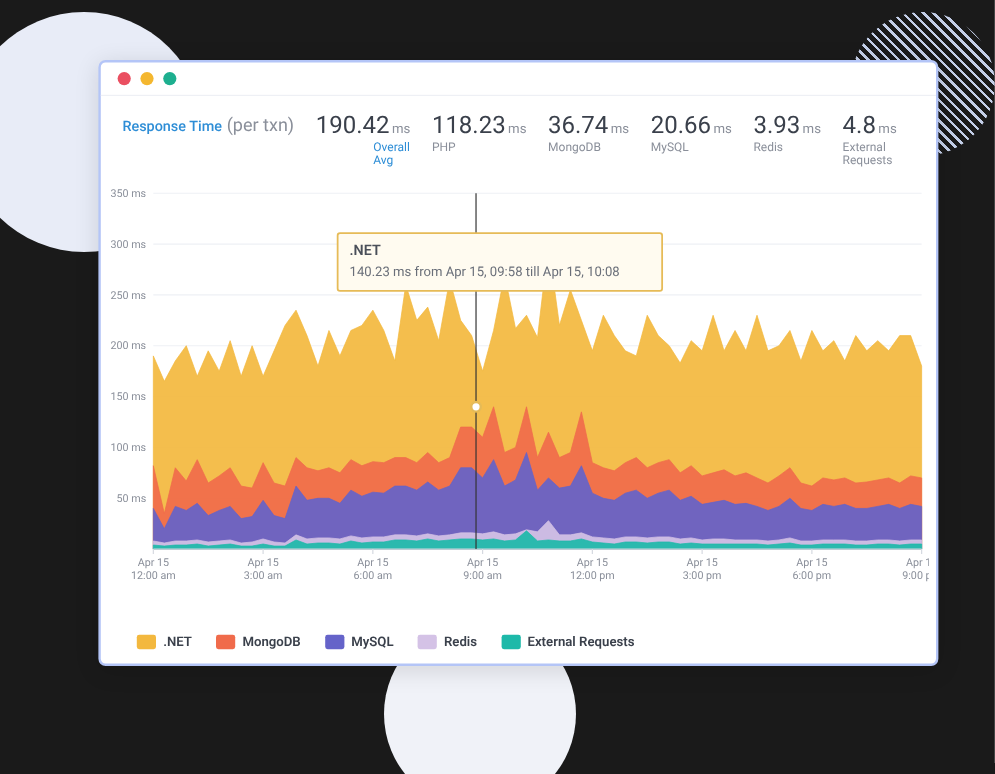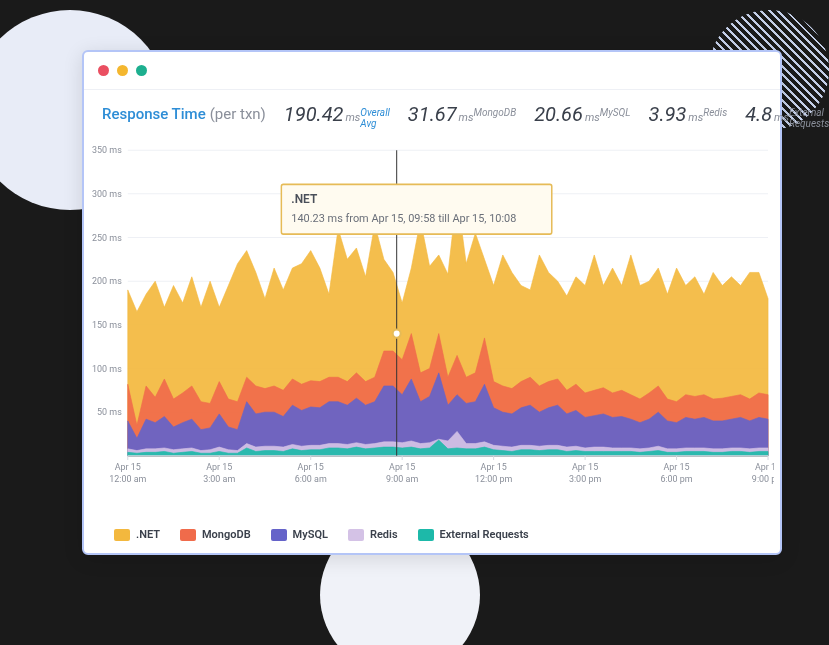--- a/index.html
+++ b/index.html
@@ -67,28 +67,28 @@
   .tb-red { background: #ea4f61; }
   .tb-yellow { background: #f4b72f; }
   .tb-green { background: #1daf8f; }
   .header-row {
     display: flex;
     align-items: flex-start;
     padding: 14px 18px 6px 18px;
     gap: 18px;
   }
   .title-block { flex: 0 0 auto; }
-  .title-main { color: #2d8dd6; font-size: 15px; font-weight: 500; }
+  .title-main { color: #2d8dd6; font-size: 12px; font-weight: 500; }
   .title-sub { color: #8a8f9a; font-size: 15px; }
   .metrics { display: flex; gap: 18px; margin-left: auto; }
-  .metric { display: flex; flex-direction: row; font-style: italic; }
+  .metric { display: flex; flex-direction: column; }
   .metric-val { color: #3a404b; font-size: 20px; font-weight: 400; line-height: 1; }
   .metric-unit { color: #8a8f9a; font-size: 11px; margin-left: 2px; }
   .metric-label { color: #8a8f9a; font-size: 10px; margin-top: 3px; }
-  .metric-label.avg { color: #2d8dd6; }
+  .metric-label.avg { color: #2d8dd6; margin-left: 48px; }
   .chart-wrap {
     flex: 1;
     position: relative;
     margin: 10px 6px 0 6px;
   }
   .chart-svg { width: 100%; height: 100%; }
   .y-label { font-size: 9px; fill: #8a8f9a; }
   .x-label { font-size: 9px; fill: #8a8f9a; }
   .gridline { stroke: #eef0f5; stroke-width: 1; }
   .axis-line { stroke: #d5d9e0; stroke-width: 1; }
@@ -123,21 +123,25 @@
     <div class="title-block">
       <span class="title-main">Response Time</span>
       <span class="title-sub">(per txn)</span>
     </div>
     <div class="metrics" id="metrics-row">
         <div class="metric">
           <div><span class="metric-val">190.42</span><span class="metric-unit">ms</span></div>
           <div class="metric-label avg">Overall Avg</div>
         </div>
         <div class="metric">
-          <div><span class="metric-val">31.67</span><span class="metric-unit">ms</span></div>
+          <div><span class="metric-val">118.23</span><span class="metric-unit">ms</span></div>
+          <div class="metric-label">PHP</div>
+        </div>
+        <div class="metric">
+          <div><span class="metric-val">36.74</span><span class="metric-unit">ms</span></div>
           <div class="metric-label">MongoDB</div>
         </div>
         <div class="metric">
           <div><span class="metric-val">20.66</span><span class="metric-unit">ms</span></div>
           <div class="metric-label">MySQL</div>
         </div>
         <div class="metric">
           <div><span class="metric-val">3.93</span><span class="metric-unit">ms</span></div>
           <div class="metric-label">Redis</div>
         </div>

